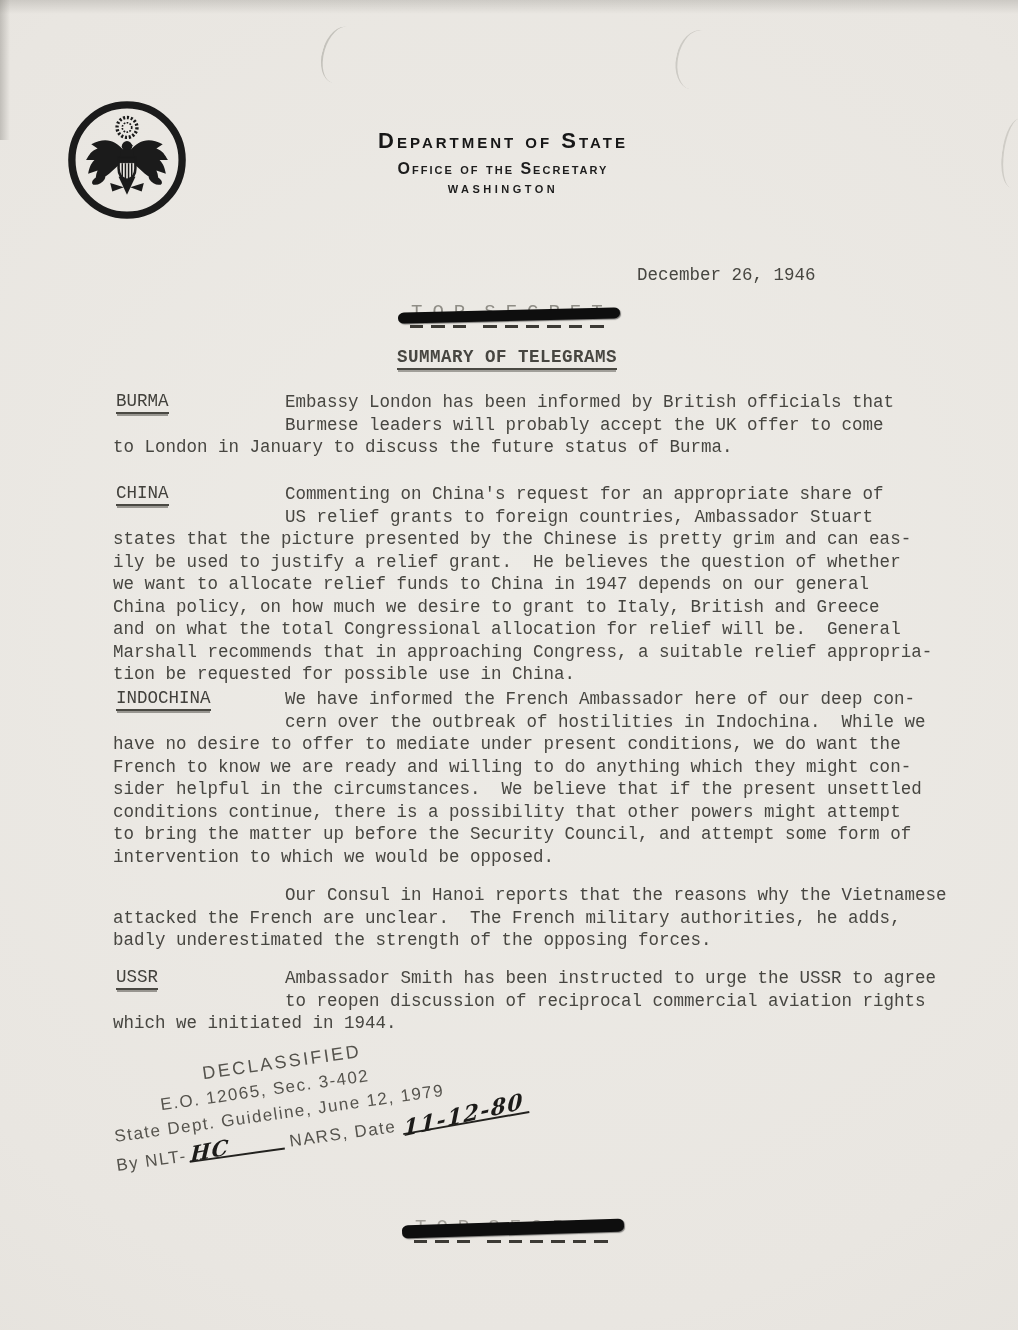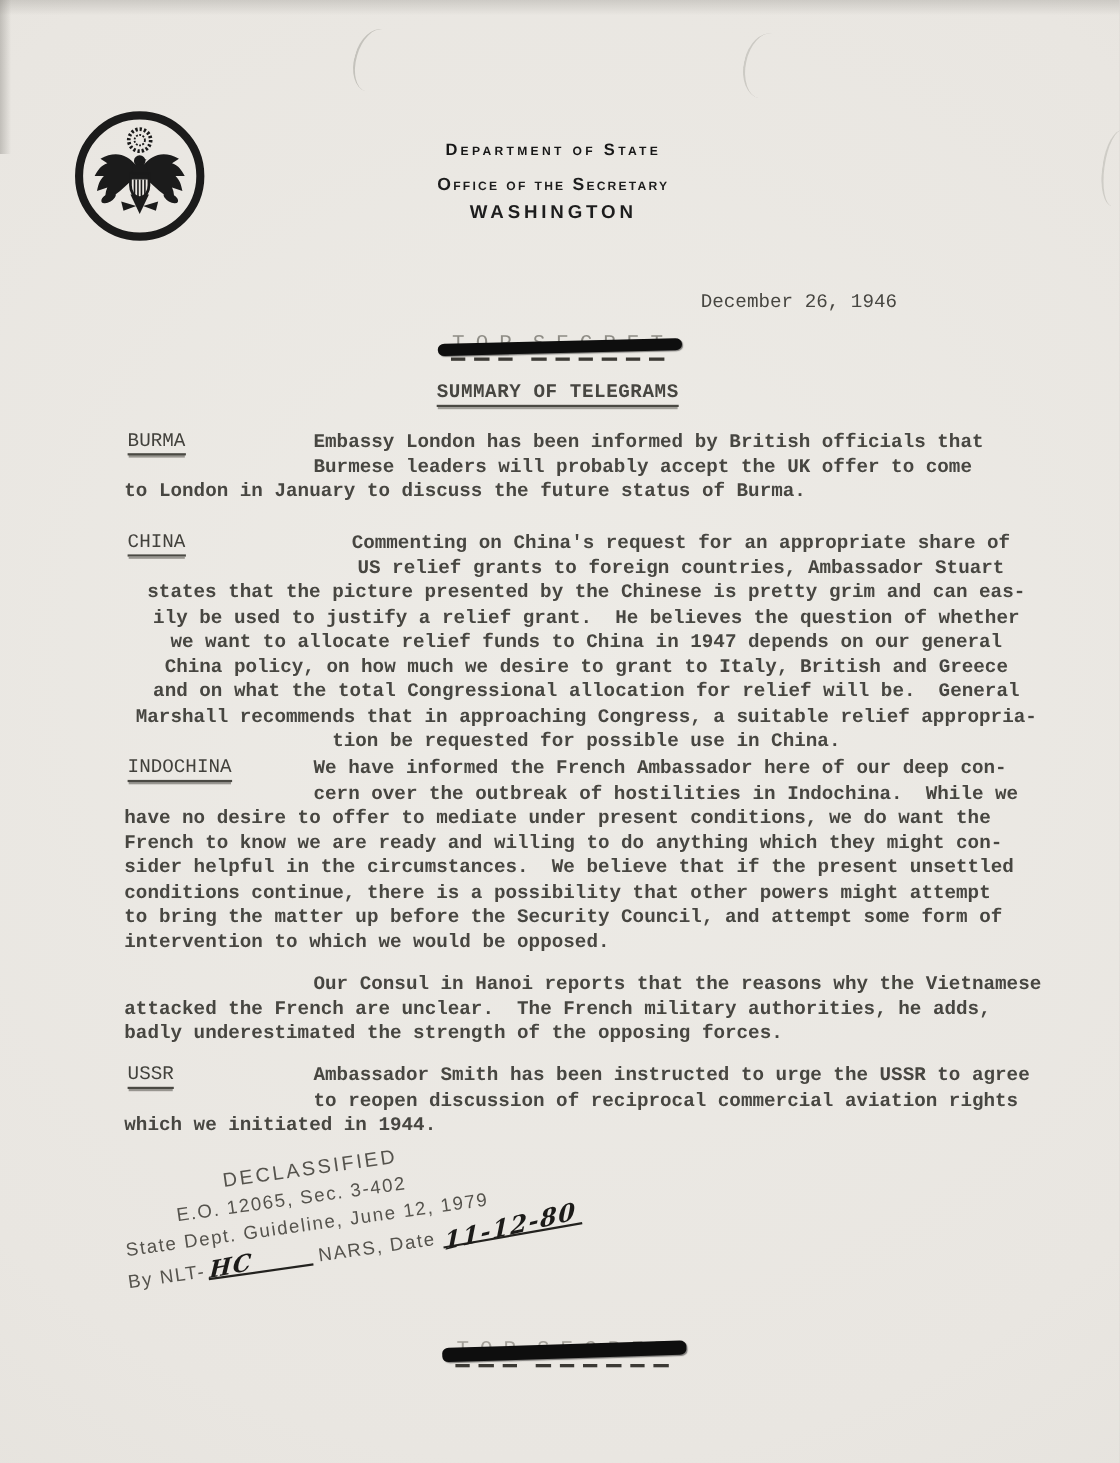--- a/index.html
+++ b/index.html
@@ -21,48 +21,48 @@
   .crease.c2{left:676px;top:30px;width:38px;height:60px;transform:rotate(12deg);opacity:.8;}
   .crease.c3{left:1002px;top:118px;width:26px;height:70px;transform:rotate(8deg);opacity:.7;}
   .edge-top{position:absolute;left:0;top:0;width:100%;height:14px;
     background:linear-gradient(to bottom,rgba(120,118,112,.25),transparent);}
   .edge-left{position:absolute;left:0;top:0;width:10px;height:140px;
     background:linear-gradient(to right,rgba(100,98,92,.30),transparent);}
   
   .seal{position:absolute;left:62px;top:97px;width:130px;height:126px;}
   .letterhead{position:absolute;left:0;top:0;width:1006px;text-align:center;}
   .lh-dept{position:absolute;left:0;right:0;top:128px;
-    font-weight:bold;font-variant:small-caps;font-size:15px;letter-spacing:3px;color:#171717;}
+    font-weight:bold;font-variant:small-caps;font-size:22px;letter-spacing:3px;color:#171717;}
   .lh-office{position:absolute;left:0;right:0;top:160px;
     font-weight:bold;font-variant:small-caps;font-size:16px;letter-spacing:2px;color:#1d1d1d;}
   .lh-city{position:absolute;left:0;right:0;top:183px;
-    font-weight:bold;font-size:17px;letter-spacing:3.5px;color:#1d1d1d;}
+    font-weight:bold;font-size:11px;letter-spacing:3.5px;color:#1d1d1d;}
   
   .tw{font-family:"Liberation Mono",monospace;font-size:17.5px;color:#474641;}
   .date-line{position:absolute;left:637px;top:265px;}
   .doc-title{position:absolute;left:397px;top:347px;letter-spacing:.5px;
     border-bottom:2px solid #4a4943;box-shadow:0 3px 0 -1px rgba(70,68,62,.45);padding-bottom:1px;font-weight:bold;}
   
   .class-stamp{position:absolute;display:inline-block;white-space:nowrap;}
   .class-stamp .ts-letters{font-family:"Liberation Mono",monospace;font-size:19px;color:#8f8d86;}
   .ls-letter{display:inline-block;border-bottom:3px solid #3c3a35;margin:0 4px;padding:0 1px 2px;line-height:1.1;}
   .ls-space{display:inline-block;width:9px;}
   .redact-bar{position:absolute;left:-8px;right:-12px;top:9px;height:11px;background:#0e0e0e;
     border-radius:6px/5px;transform:rotate(-1.4deg);box-shadow:1px 1px 1px rgba(20,20,20,.5);}
   .class-top{left:406px;top:301px;}
   .class-bottom{left:410px;top:1216px;}
   .class-bottom .ts-letters{color:rgba(125,122,114,.65);}
   .class-bottom .redact-bar{height:13px;top:6px;transform:rotate(-1.8deg);}
   
   .section{position:absolute;left:113px;width:840px;}
   .sec-label{position:absolute;left:3px;top:0;font-family:"Liberation Mono",monospace;font-size:17.5px;
     color:#42413c;border-bottom:2px solid #4a4943;box-shadow:0 3px 0 -1px rgba(70,68,62,.5);padding-bottom:1px;}
-  .line{white-space:pre;line-height:22.5px;height:22.5px;font-weight:bold;}
+  .line{white-space:pre;line-height:22.5px;height:22.5px;}
   .ind{padding-left:172px;}
-  .s-burma{top:391px;} .s-china{top:483px;text-align:center;} .s-indochina{top:688px;}
+  .s-burma{top:391px;} .s-china{top:483px;} .s-indochina{top:688px;}
   .s-hanoi{top:884px;} .s-ussr{top:967px;}
   
   .declass{position:absolute;left:118px;top:1076px;width:400px;
     transform:rotate(-8deg);transform-origin:0 100%;
     font-family:"Liberation Sans",sans-serif;color:#55534d;letter-spacing:1.5px;}
   .declass .d1{font-size:18px;margin-left:98px;letter-spacing:2.5px;}
   .declass .d2{font-size:17px;margin-left:52px;margin-top:5px;}
   .declass .d3{font-size:17px;margin-left:2px;margin-top:5px;}
   .declass .d4{font-size:17px;margin-left:0;margin-top:9px;white-space:nowrap;}
   .handwriting{font-family:"DejaVu Serif",serif;font-style:italic;font-weight:bold;color:#1c1b19;

